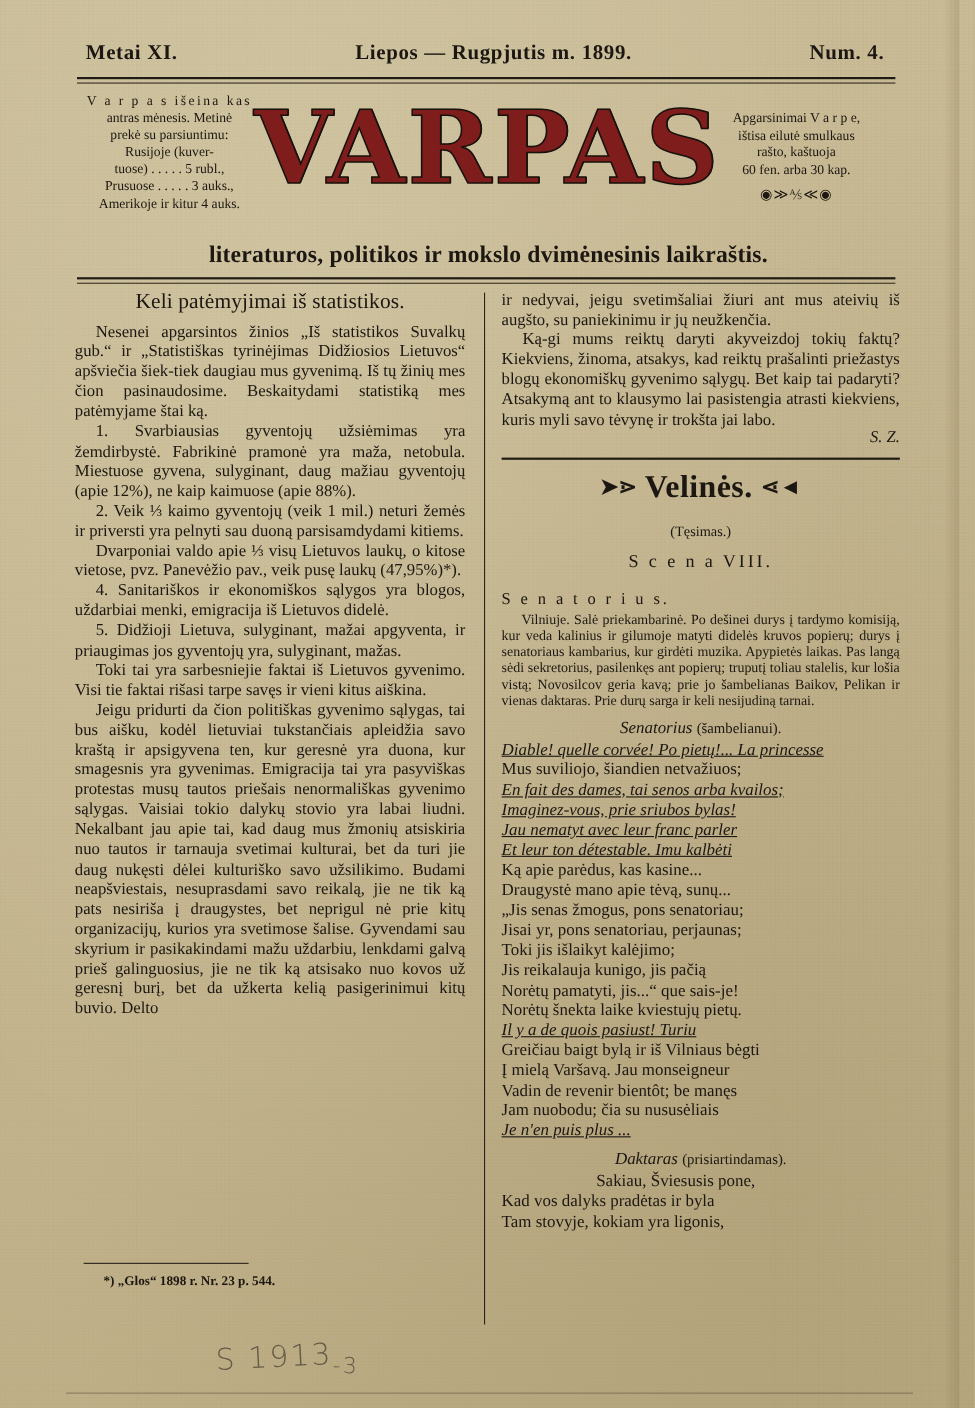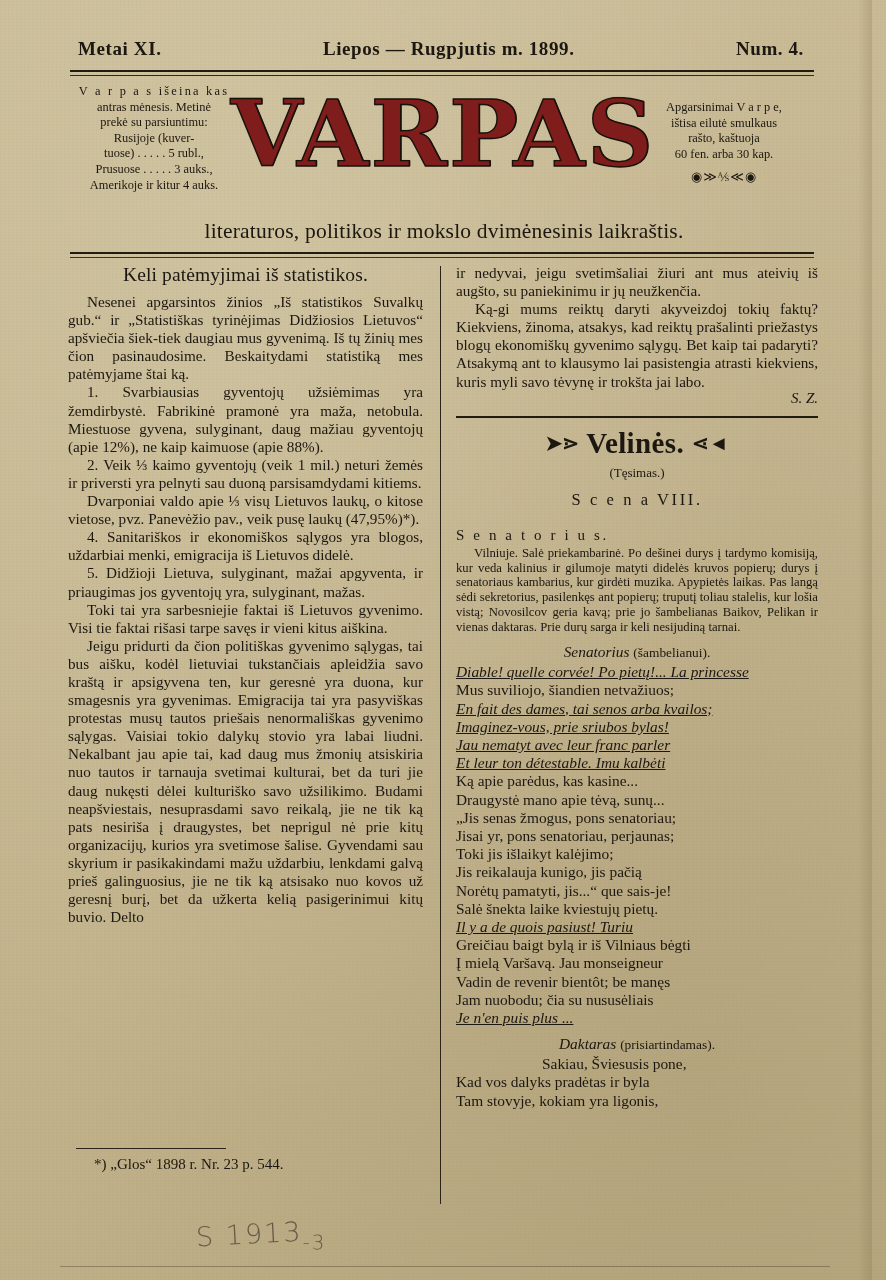--- a/index.html
+++ b/index.html
@@ -63,21 +63,21 @@
     letter-spacing:2px;
     color:#7f1d1d;
     text-shadow:0 0 1px #16120a, 1px 0 0 #16120a;
     -webkit-text-stroke:1.4px #16120a;
     white-space:nowrap;
   }
 
   
   .subtitle{
     position:absolute;left:70px;top:219px;width:748px;
-    text-align:center;font-weight:normal;font-size:21.5px;letter-spacing:.2px;
+    text-align:center;font-weight:bold;font-size:21.5px;letter-spacing:.2px;
     white-space:nowrap;
   }
   .rule-sub{
     position:absolute;left:70px;top:252px;width:744px;height:0;
     border-top:2.4px solid #211c12;
   }
   .rule-sub2{
     position:absolute;left:70px;top:257px;width:744px;height:0;
     border-top:1px solid #3a3222;
   }
@@ -101,30 +101,30 @@
     text-align:justify;text-justify:inter-word;
     text-indent:19px;
     hyphens:none;
   }
   p.body.noind{text-indent:0;}
   .sig{display:block;text-align:right;font-style:italic;font-size:15px;margin-top:-1px;}
 
   
   .fnwrap{position:absolute;left:68px;top:1148px;width:355px;}
   .fnrule{width:150px;height:0;border-top:1.2px solid #2a2318;margin-left:8px;}
-  .fn{font-size:15px;line-height:16px;margin:7px 0 0 0;text-indent:26px;}
+  .fn{font-size:12px;line-height:16px;margin:7px 0 0 0;text-indent:26px;font-weight:bold;}
 
   
   .vrule{width:100%;height:0;border-top:2.4px solid #211c12;margin:9px 0 0 0;}
   .vtitle{
     text-align:center;font-size:29px;font-weight:bold;letter-spacing:.4px;
     margin:9px 0 0 0;white-space:nowrap;
   }
   .vtitle .arr{font-size:20px;font-weight:bold;vertical-align:3px;letter-spacing:0;}
-  .vsub{text-align:center;font-size:13px;margin:5px 0 0 0;}
+  .vsub{text-align:center;font-size:13px;margin:15px 0 0 0;}
   .vscene{text-align:center;font-size:16.5px;margin:9px 0 0 0;letter-spacing:2.6px;}
   .vrole{text-align:left;font-size:15px;margin:17px 0 2px 0;letter-spacing:2.6px;}
   p.stage{
     margin:0;font-size:12.7px;line-height:14.9px;text-align:justify;text-indent:18px;
   }
   .speaker{
     text-align:center;margin:8px 0 2px 0;font-size:15.4px;
   }
   .speaker i{font-style:italic;}
   .speaker span{font-style:normal;font-size:13.4px;}
@@ -240,21 +240,21 @@
         <span class="ln"><i>Imaginez-vous, prie sriubos bylas!</i></span>
         <span class="ln"><i>Jau nematyt avec leur franc parler</i></span>
         <span class="ln"><i>Et leur ton détestable.  Imu kalbėti</i></span>
         <span class="ln">Ką apie parėdus, kas kasine...</span>
         <span class="ln">Draugystė mano apie tėvą, sunų...</span>
         <span class="ln">„Jis senas žmogus, pons senatoriau;</span>
         <span class="ln">Jisai yr, pons senatoriau, perjaunas;</span>
         <span class="ln">Toki jis išlaikyt kalėjimo;</span>
         <span class="ln">Jis reikalauja kunigo, jis pačią</span>
         <span class="ln">Norėtų pamatyti, jis...“ que sais-je!</span>
-        <span class="ln">Salė šnekta laike kviestujų pietų.</span>
+        <span class="ln">Norėtų šnekta laike kviestujų pietų.</span>
         <span class="ln"><i>Il y a de quois pasiust! Turiu</i></span>
         <span class="ln">Greičiau baigt bylą ir iš Vilniaus bėgti</span>
         <span class="ln">Į mielą Varšavą.  Jau monseigneur</span>
         <span class="ln">Vadin de revenir bientôt; be manęs</span>
         <span class="ln">Jam nuobodu; čia su nususėliais</span>
         <span class="ln"><i>Je n'en puis plus ...</i></span>
       </div>
 
       <div class="speaker">
         <i>Daktaras</i>

